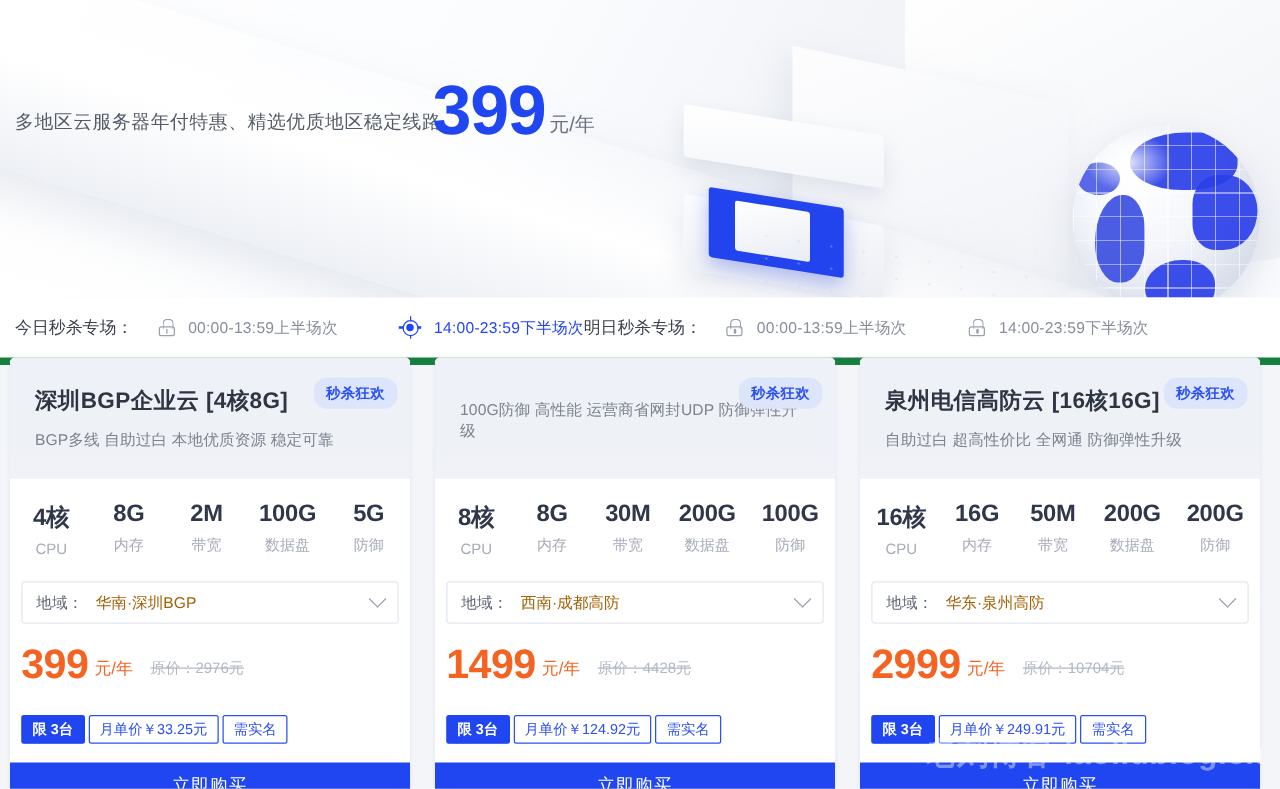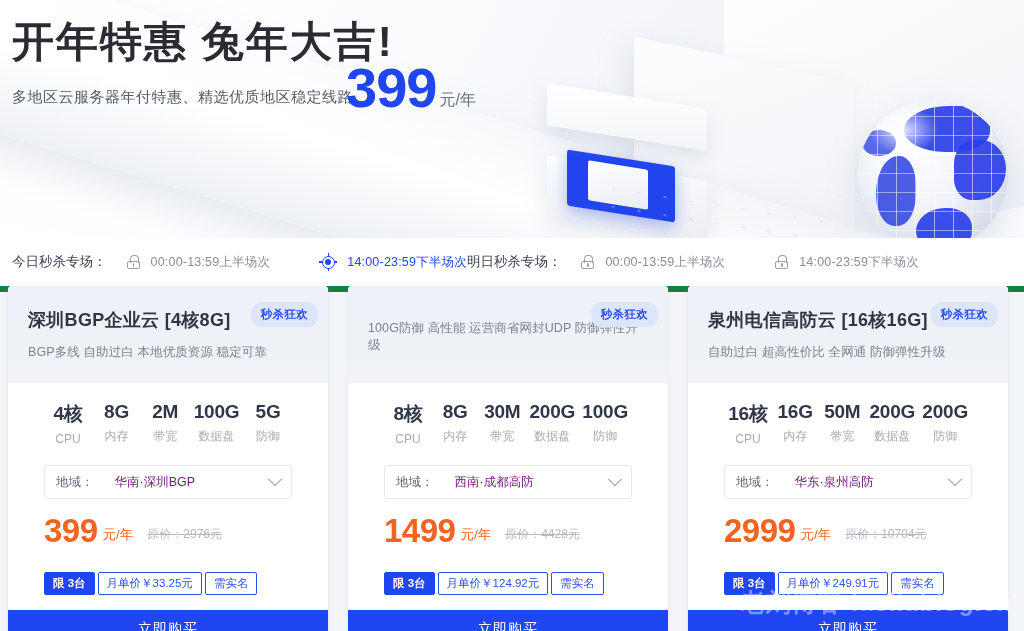--- a/index.html
+++ b/index.html
@@ -141,31 +141,31 @@
     position:relative;height:97px;box-sizing:border-box;padding:22px 20px 0 20px;
     background:linear-gradient(180deg,#eef1f7 0%,#eef1f6 60%,#f0f2f7 100%);
   }
   .card-title{font-size:18px;font-weight:700;color:#2f3542;letter-spacing:.3px;}
   .card-desc{margin-top:12px;font-size:12.5px;color:#7d838f;letter-spacing:.1px;}
   .badge{
     position:absolute;right:10px;top:16px;
     background:#dde5fb;color:#2b51f2;font-size:11.5px;font-weight:700;
     padding:5px 10px;border-radius:11px;letter-spacing:.3px;
   }
-  .card-body{padding:0 36px;background:#fff;}
+  .card-body{padding:0 9px;background:#fff;}
   .specs{display:flex;justify-content:space-between;padding:18px 4px 0 4px;}
   .spec{text-align:center;min-width:40px;}
   .spec .v{font-size:19px;font-weight:700;color:#31374a;letter-spacing:-.2px;}
   .spec .k{margin-top:5px;font-size:12px;color:#a7acb8;}
   .region{
     margin-top:19px;height:32px;border:1px solid #e4e8ef;border-radius:3px;
-    display:flex;align-items:center;padding:0 11px;background:#fff;cursor:pointer;gap:11px;
+    display:flex;align-items:center;padding:0 11px;background:#fff;cursor:pointer;
   }
   .region .rl{font-size:12.5px;color:#5f6572;}
-  .region .rv{font-size:12.5px;color:#701a75;margin-left:10px;}
+  .region .rv{font-size:12.5px;color:#a16207;margin-left:10px;}
   .chev{margin-left:auto;width:9px;height:9px;border-right:1.5px solid #9aa0ad;border-bottom:1.5px solid #9aa0ad;transform:rotate(45deg) translate(-2px,-2px);}
   .price-row{display:flex;align-items:flex-end;margin-top:16px;}
   .price-row .pnum{font-size:33px;line-height:31px;font-weight:700;color:#f56322;letter-spacing:-.5px;}
   .price-row .punit{font-size:13.5px;color:#f56322;margin-left:5px;padding-bottom:2px;}
   .price-row .orig{font-size:12px;color:#b3b8c4;margin-left:14px;padding-bottom:3px;text-decoration:line-through;}
   .tags{display:flex;align-items:center;gap:3px;margin-top:26px;padding-bottom:15px;}
   .tag{font-size:11.5px;padding:3px 8px;border-radius:2px;border:1px solid #2b51f2;color:#2b51f2;white-space:nowrap;}
   .tag.solid{background:#1f46f0;border-color:#1f46f0;color:#fff;font-weight:700;}
   .buy-btn{
     height:38px;background:#1f46f0;color:#fff;font-size:14px;
@@ -197,21 +197,20 @@
         <div class="land l1"></div>
           <div class="land l2"></div>
         <div class="land l3"></div>
           <div class="land l4"></div>
           <div class="land l5"></div>
         <div class="grid"></div>
           <div class="shine"></div>
       </div>
     </div>
     <div class="hero-text">
-      <div class="hero-title">开年特惠 兔年大吉!</div>
       <div class="hero-sub">多地区云服务器年付特惠、精选优质地区稳定线路</div>
       <div class="hero-price">
         <span class="num">399</span>
         <span class="unit">元/年</span>
       </div>
     </div>
   </div>
 
   <div class="session-bar">
 

